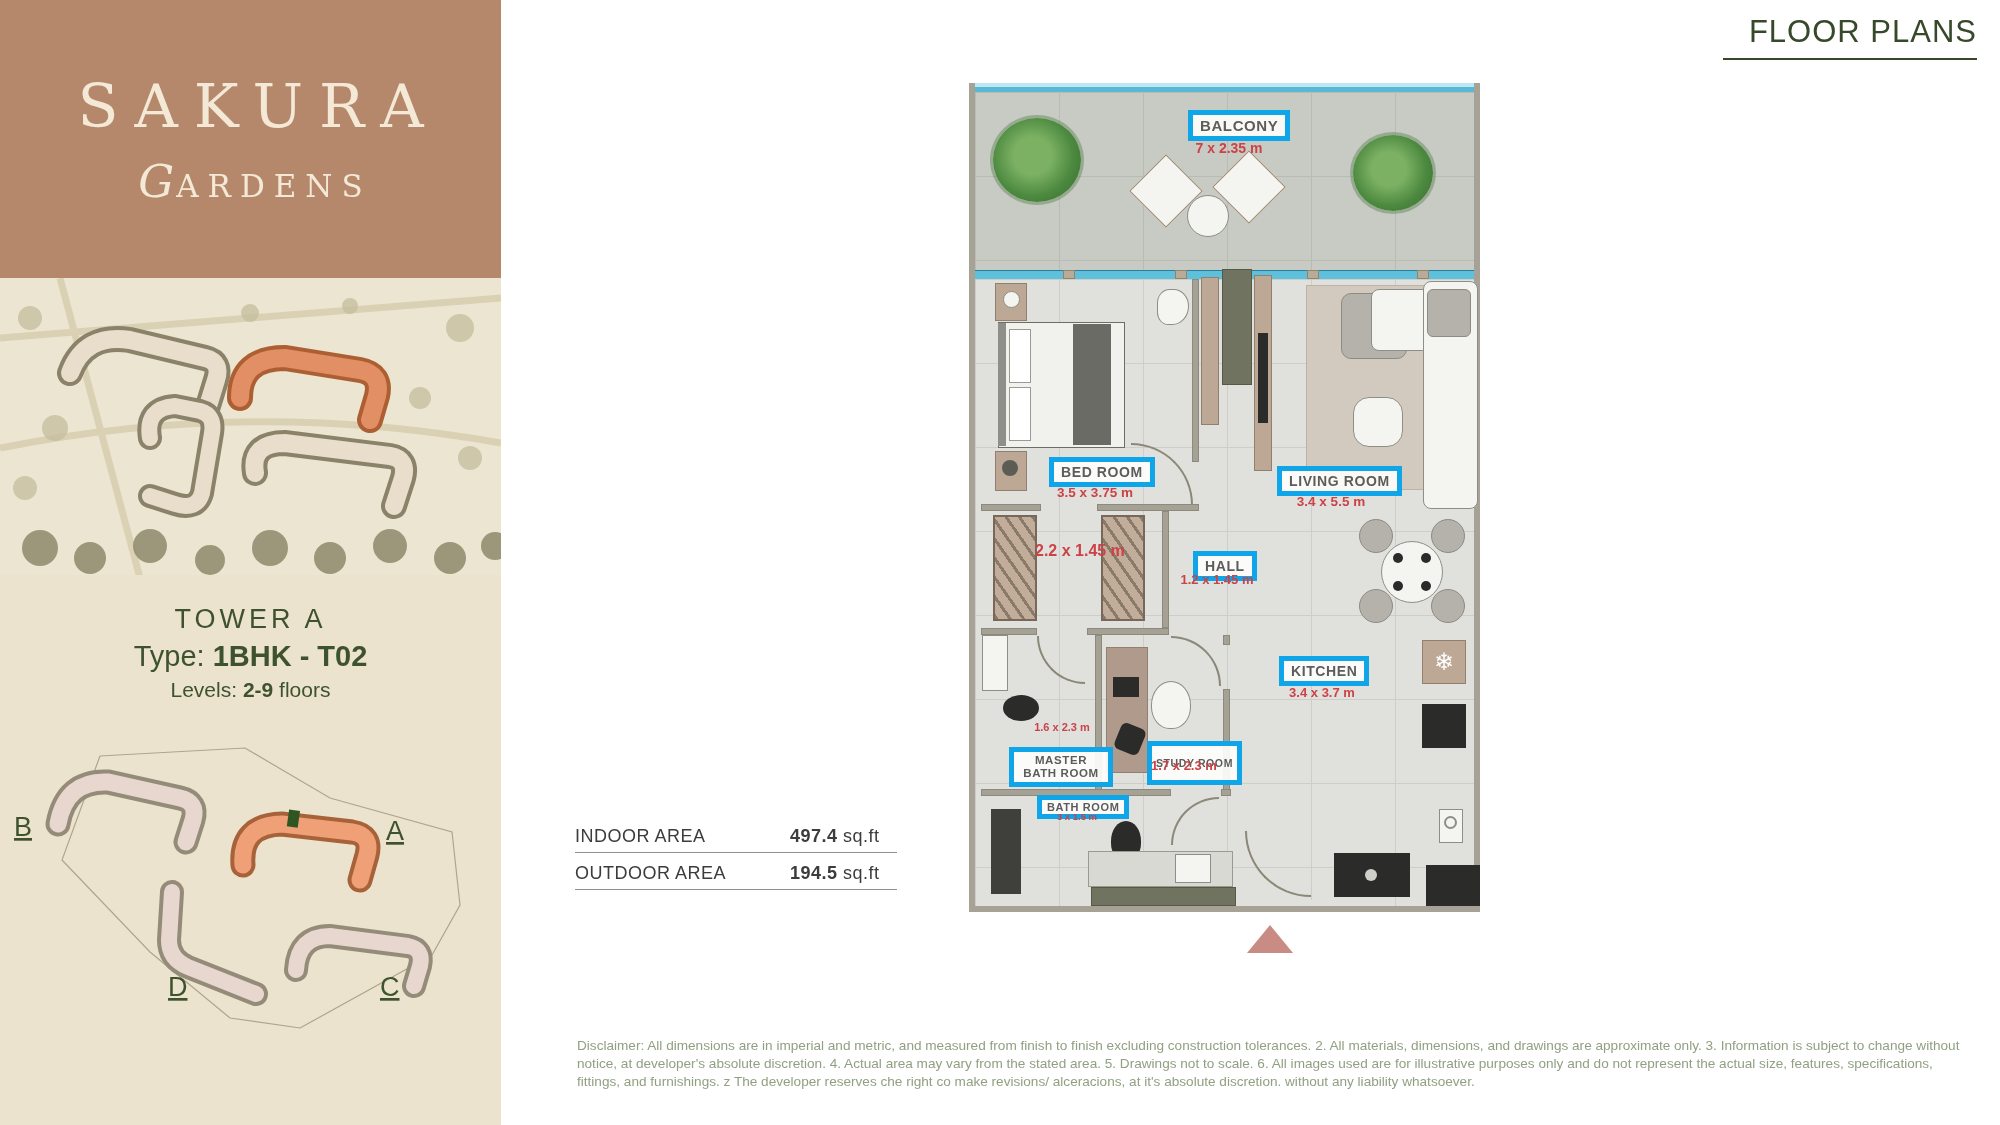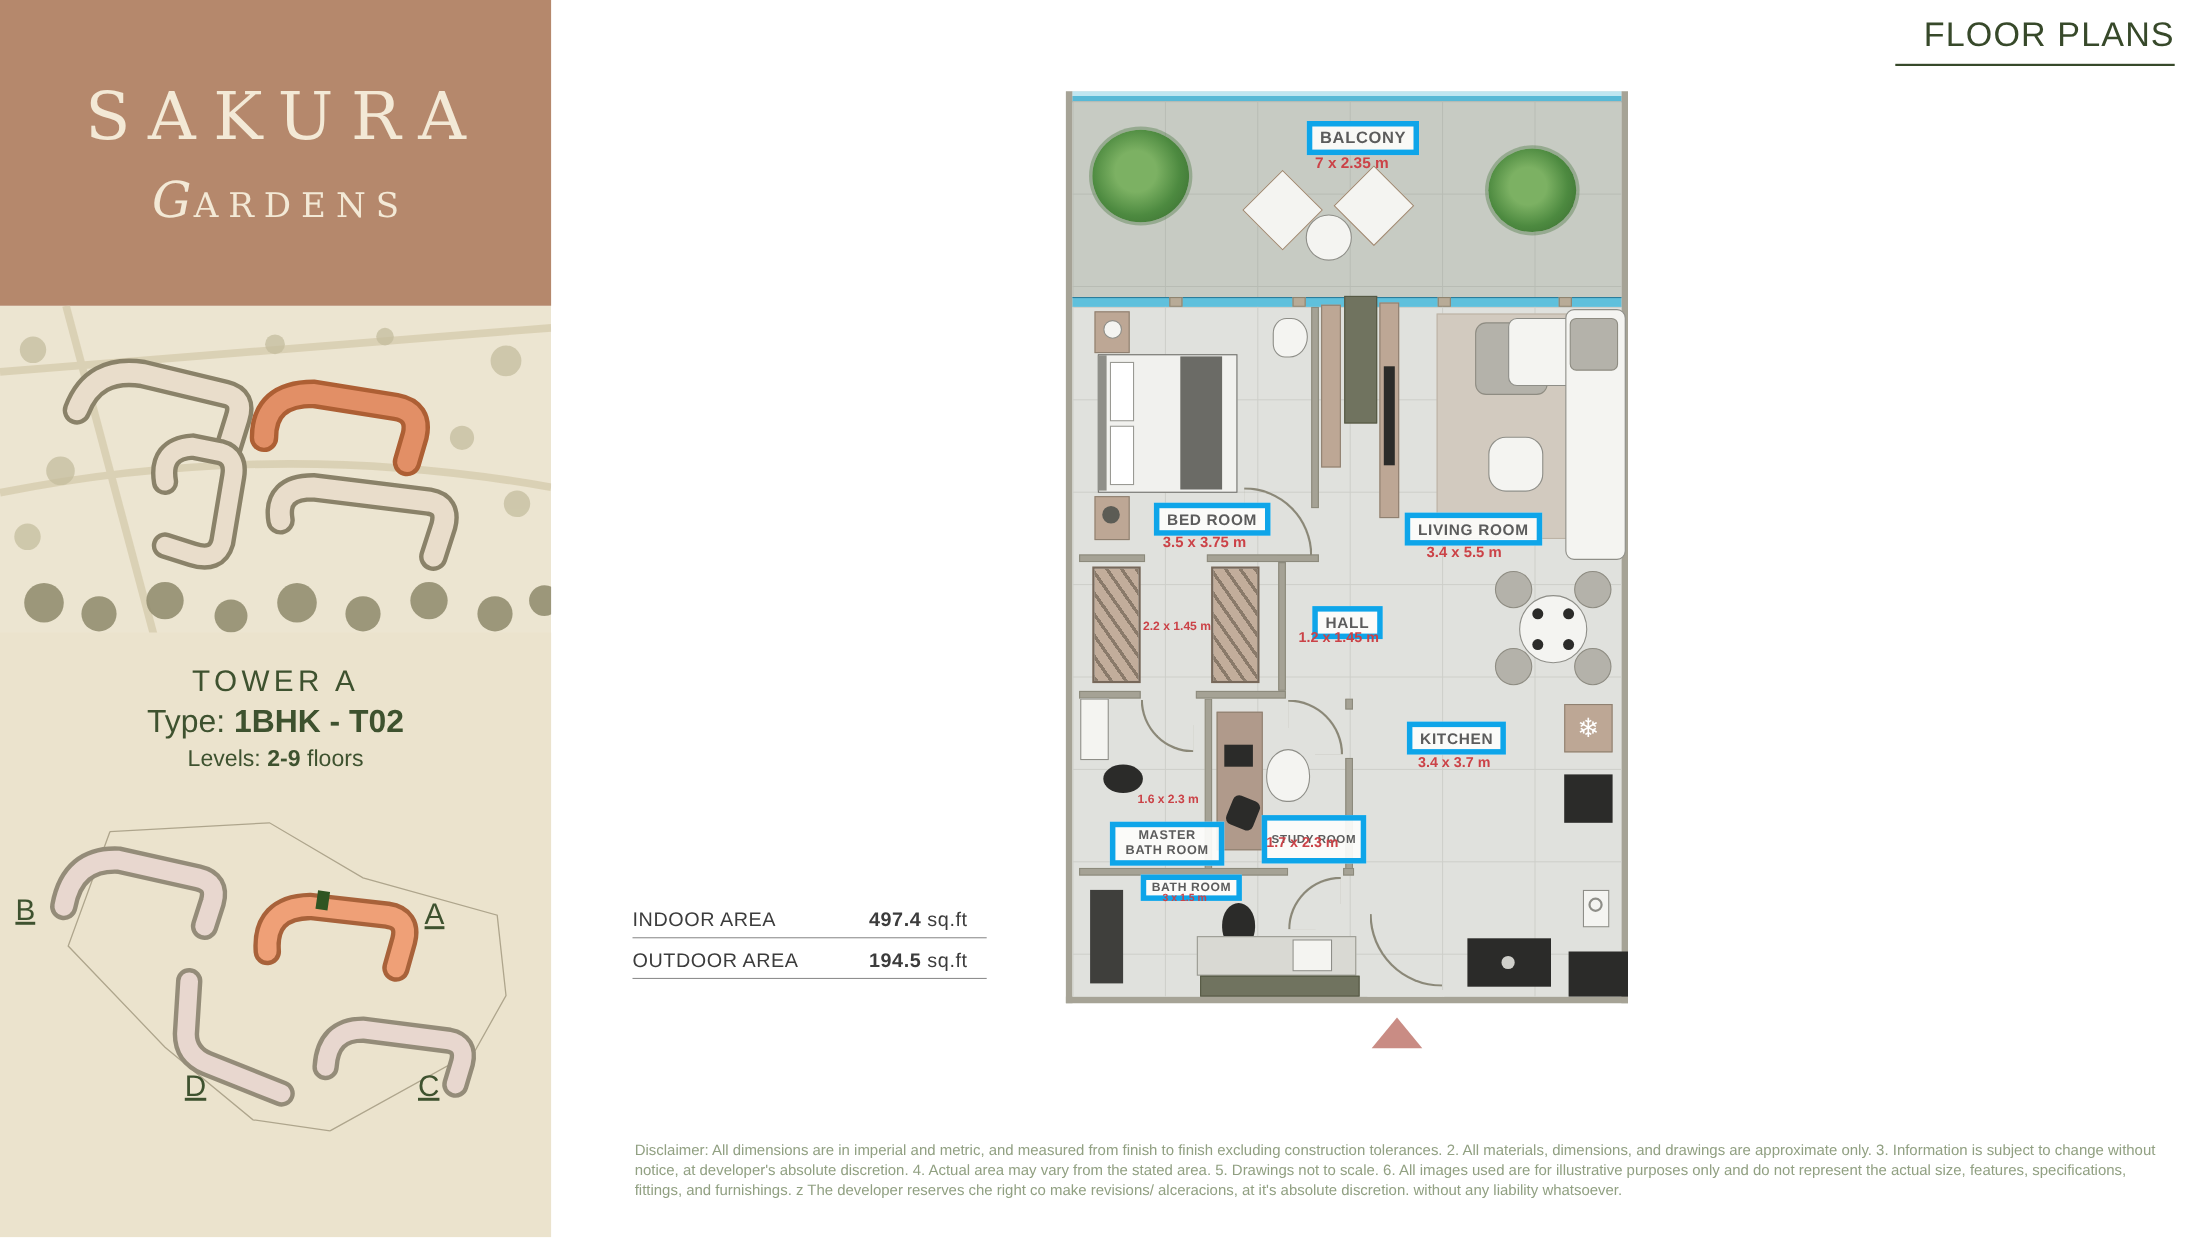--- a/index.html
+++ b/index.html
@@ -287,21 +287,21 @@
 
     <div class="abs room-label" style="left:213px;top:27px;font-size:15px">BALCONY</div>
     <div class="abs dim" style="left:208px;top:57px;width:92px;font-size:14px">7 x 2.35 m</div>
 
     <div class="abs room-label" style="left:74px;top:374px;font-size:14px">BED ROOM</div>
     <div class="abs dim" style="left:68px;top:402px;width:104px;font-size:13.5px">3.5 x 3.75 m</div>
 
     <div class="abs room-label" style="left:302px;top:383px;font-size:14px">LIVING ROOM</div>
     <div class="abs dim" style="left:308px;top:411px;width:96px;font-size:13.5px">3.4 x 5.5 m</div>
 
-    <div class="abs dim" style="left:60px;top:481px;width:70px;font-size:11px">2.2 x 1.45 m</div>
+    <div class="abs dim" style="left:60px;top:459px;width:70px;font-size:16px">2.2 x 1.45 m</div>
 
     <div class="abs room-label" style="left:218px;top:468px;font-size:14px">HALL</div>
     <div class="abs dim" style="left:196px;top:489px;width:92px;font-size:13px">1.2 x 1.45 m</div>
 
     <div class="abs room-label" style="left:304px;top:573px;font-size:14px">KITCHEN</div>
     <div class="abs dim" style="left:308px;top:602px;width:78px;font-size:13px">3.4 x 3.7 m</div>
 
     <div class="abs dim" style="left:52px;top:638px;width:70px;font-size:11px">1.6 x 2.3 m</div>
     <div class="abs room-label two" style="left:34px;top:664px;width:80px;font-size:11.5px">
       <span>MASTER</span><br>

